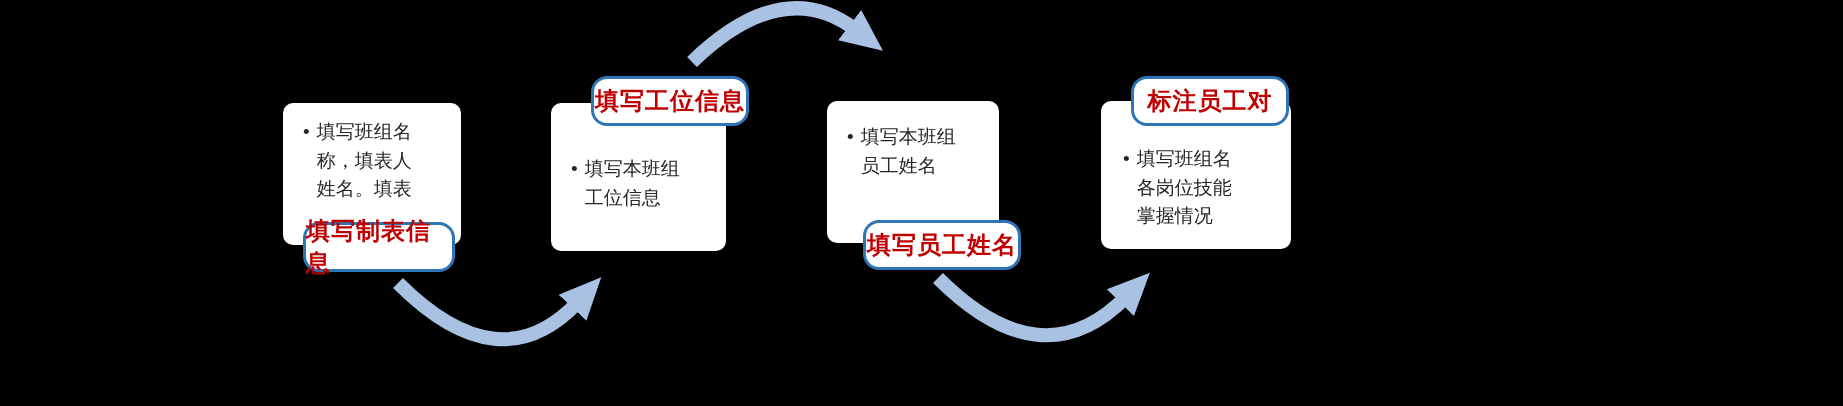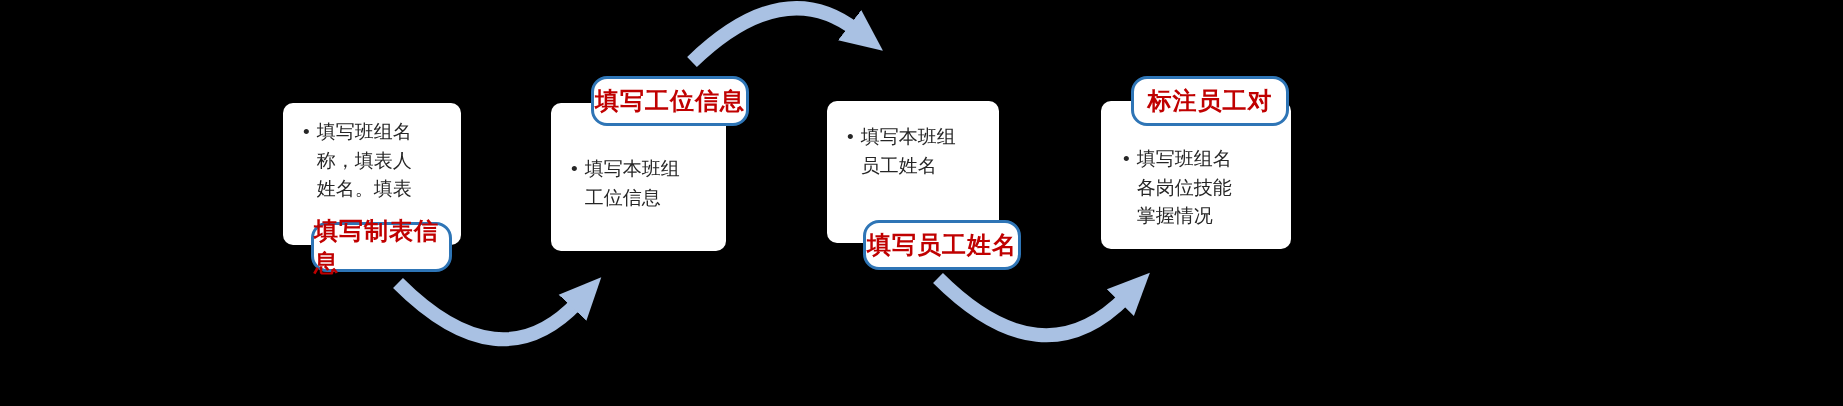--- a/index.html
+++ b/index.html
@@ -66,21 +66,21 @@
     border: 3px solid var(--label-border, #2E75B6);
     border-radius: 16px;
     display: flex;
     align-items: center;
     justify-content: center;
     color: var(--label-text, #C00000);
     font-size: 24px;
     font-weight: bold;
     letter-spacing: 1px;
   }
-  .label1 { left: 311px; top: 222px; width: 141px; }
+  .label1 { left: 303px; top: 222px; width: 152px; }
   .label2 { left: 591px; top: 76px; }
   .label3 { left: 863px; top: 220px; }
   .label4 { left: 1131px; top: 76px; }
 </style>
 </head>
 <body>
 
 <div class="canvas">
 
   <svg class="arrows" viewBox="0 0 1843 406" xmlns="http://www.w3.org/2000/svg">

